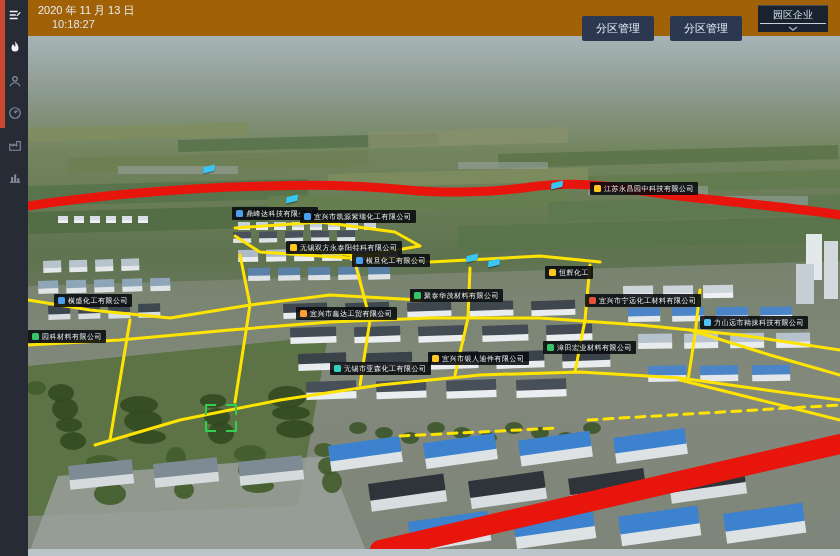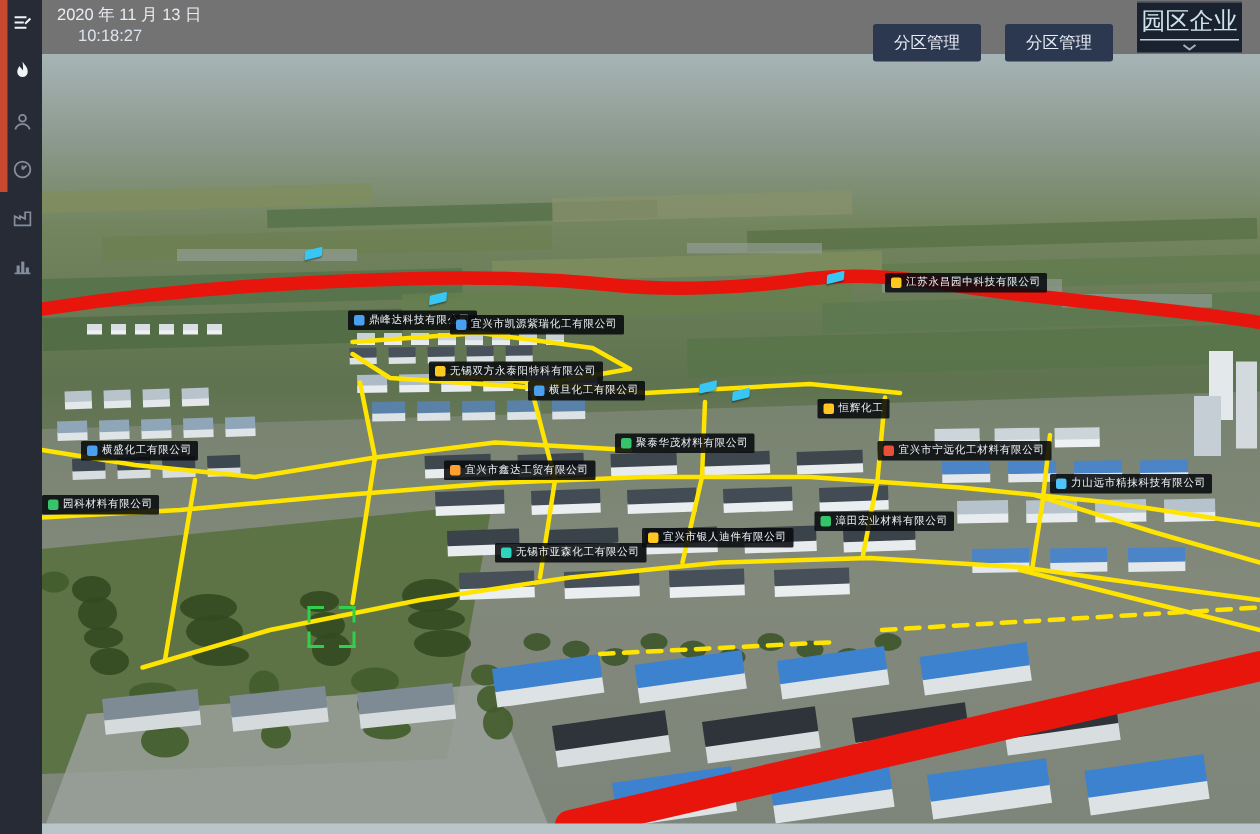--- a/index.html
+++ b/index.html
@@ -6,32 +6,32 @@
   #app{position:relative;width:840px;height:556px;overflow:hidden;
        font-family:"Liberation Sans","DejaVu Sans",sans-serif;background:#10141d;}
 
   
   #sidebar{position:absolute;left:0;top:0;width:28px;height:556px;background:#262b36;z-index:30;}
   #sidebar .accent{position:absolute;left:0;top:0;width:5px;height:128px;background:#c8492f;}
   .side-icon{position:absolute;left:7px;width:16px;height:16px;display:flex;align-items:center;justify-content:center;}
   .side-icon svg{width:14px;height:14px;}
 
   
-  #topbar{position:absolute;left:28px;top:0;width:812px;height:36px;background:#737373;z-index:25;
+  #topbar{position:absolute;left:28px;top:0;width:812px;height:36px;background:#a16207;z-index:25;
           display:flex;align-items:center;}
   #datetime{margin-left:10px;line-height:1.25;}
   #datetime .date{font-size:11px;color:#e8edf3;}
   #datetime .time{font-size:11px;color:#dce4ee;margin-left:14px;}
   #title{position:absolute;left:50%;transform:translateX(-50%);color:#ffffff;font-size:14px;
          font-weight:bold;letter-spacing:1px;white-space:nowrap;}
   #actions{position:absolute;right:12px;top:0;height:36px;display:flex;align-items:center;gap:16px;}
   .top-btn{background:#2c3750;color:#e8eef7;font-size:11px;padding:5px 14px;border:none;
            border-radius:2px;cursor:pointer;white-space:nowrap;font-family:Liberation Sans, sans-serif;margin-top:20px;}
   #dropdown{width:70px;background:#1a2230;cursor:pointer;border-top:1px solid rgba(255,255,255,.18);}
-  #dropdown .dd-label{font-size:16px;color:#cfe3ea;text-align:center;padding:2px 0 1px;}
+  #dropdown .dd-label{font-size:10px;color:#cfe3ea;text-align:center;padding:2px 0 1px;}
   #dropdown .dd-divider{height:1px;background:#c7d2da;margin:0 2px;}
   #dropdown .dd-chevron{display:flex;justify-content:center;padding:2px 0 1px;}
 
   
   #map{position:absolute;left:28px;top:36px;width:812px;height:520px;overflow:hidden;
        background:linear-gradient(#a3b2b4,#6f8160 45%,#6d7868);}
   #scene{position:absolute;left:0;top:0;}
   #labels-layer{position:absolute;left:0;top:0;width:812px;height:520px;z-index:10;}
 
   .map-label{position:absolute;display:flex;align-items:center;gap:3px;height:13px;

